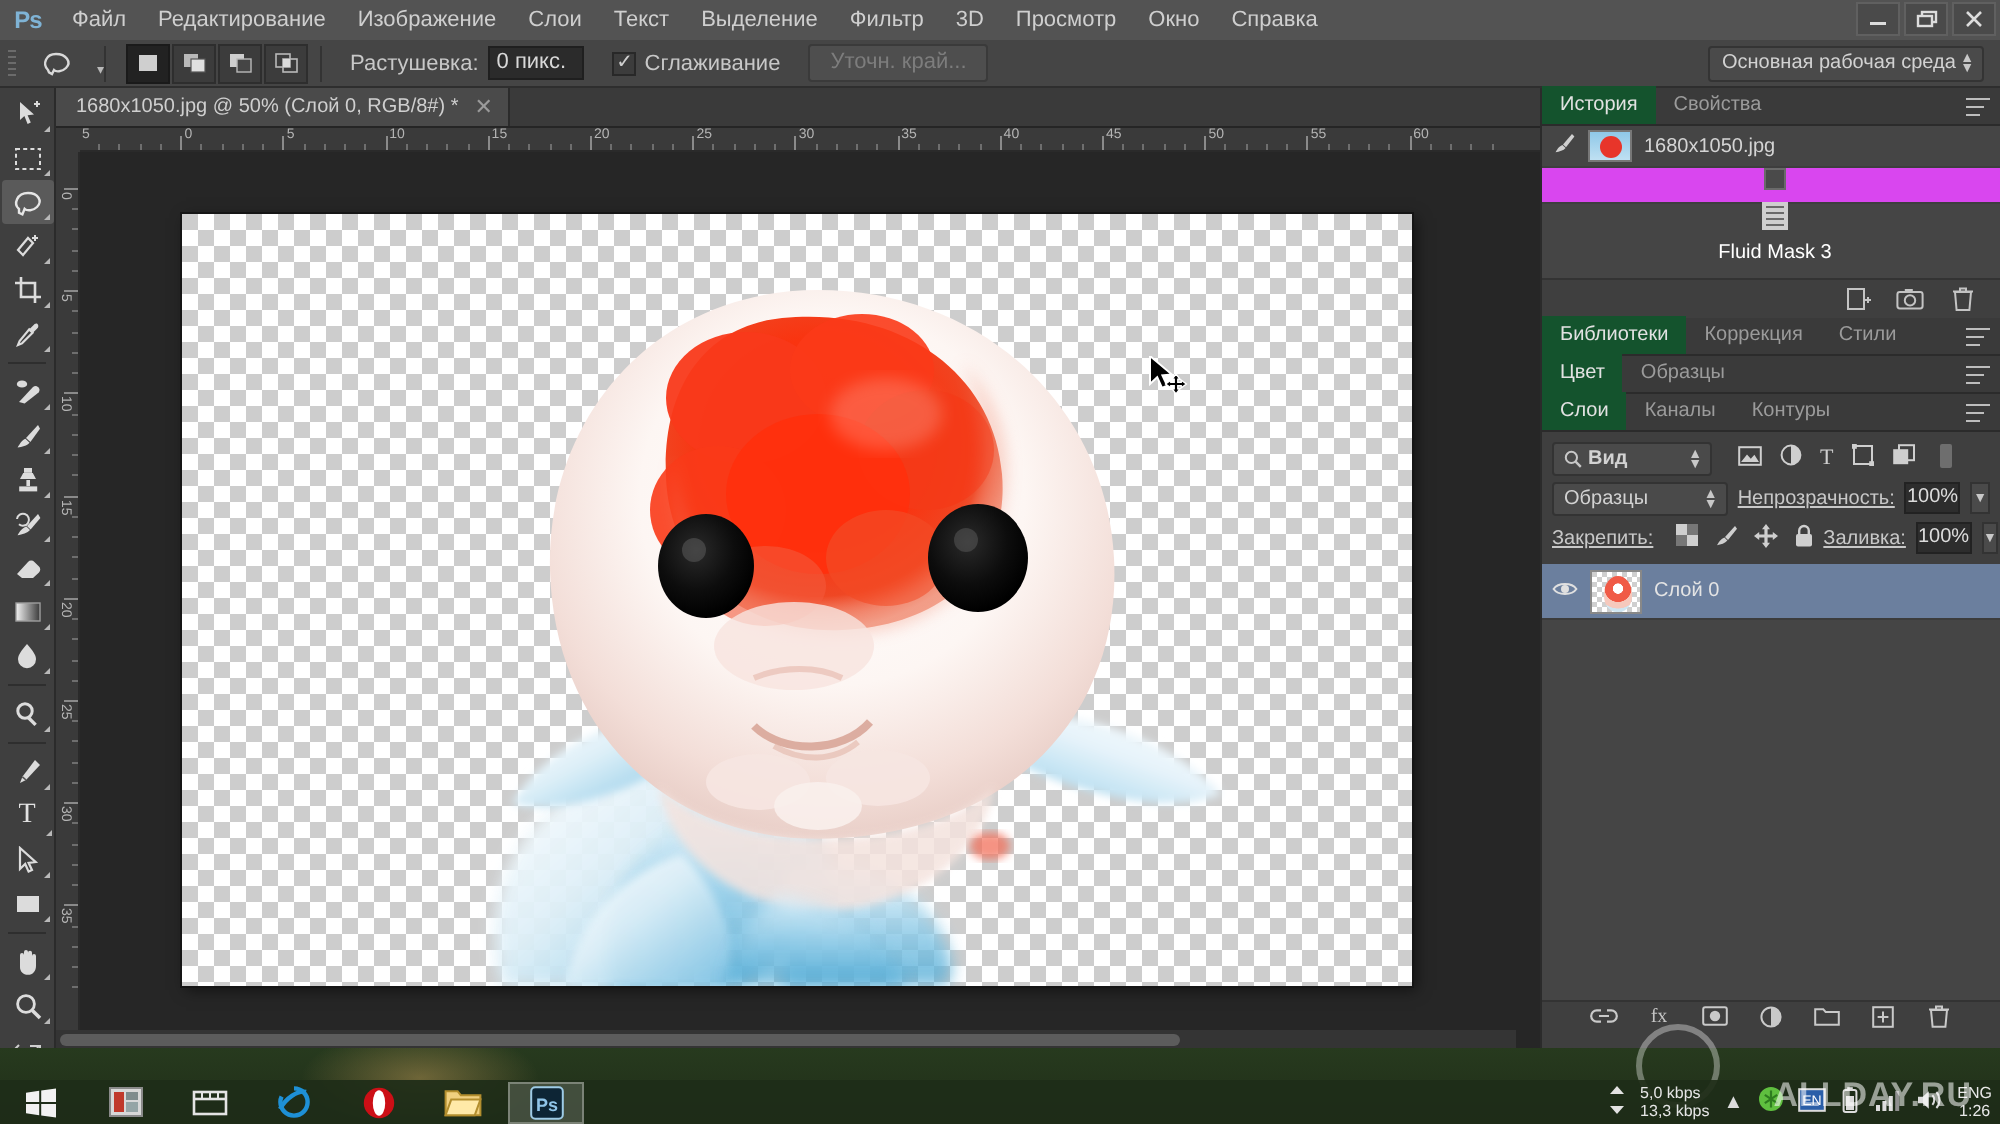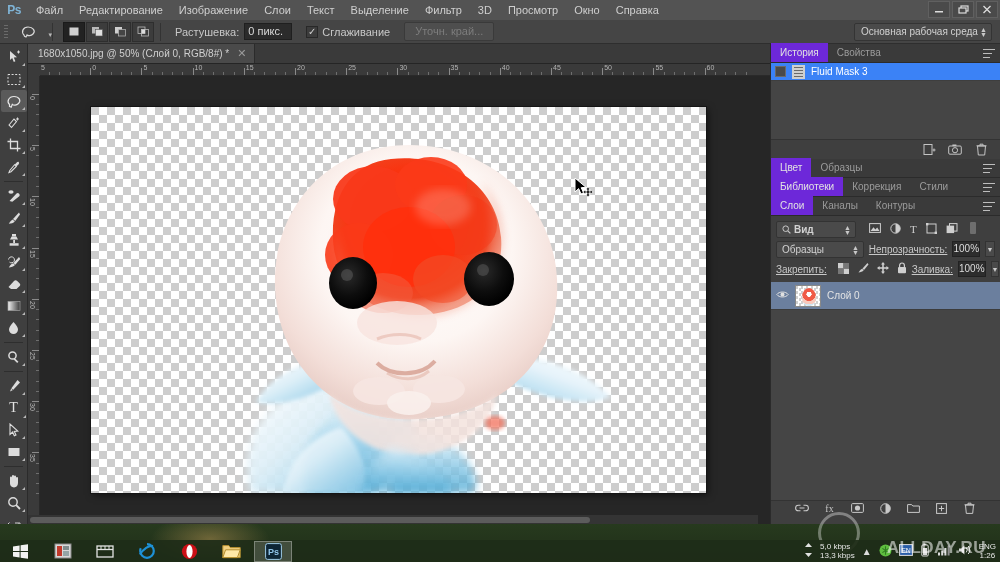--- a/index.html
+++ b/index.html
@@ -185,36 +185,36 @@
     background: #3f3f3f; border-left: 1px solid #2b2b2b;
   }
   .panel-tabs {
     display: flex; align-items: flex-end; height: 19px;
     background: #3a3a3a; border-bottom: 1px solid #2b2b2b; position: relative;
   }
   .ptab {
     height: 19px; padding: 0 9px; font-size: 10px; color: #9b9b9b;
     display: flex; align-items: center;
   }
-  .ptab.active { background: #6d28d9; color: #e2e2e2; margin-top: 47px; }
+  .ptab.active { background: #14532d; color: #e2e2e2; margin-top: 47px; }
   .pmenu {
     position: absolute; right: 5px; top: 5px; width: 12px; height: 9px;
     display: flex; flex-direction: column; justify-content: space-between;
   }
   .pmenu i { display: block; height: 1px; background: #bdbdbd; }
   .pmenu i:nth-child(2) { width: 9px; }
   .pmenu i:nth-child(3) { width: 7px; }
 
   .history-body { background: #454545; height: 76px; position: relative; }
   .hist-row {
     height: 18px; display: flex; align-items: center; gap: 6px;
     padding-left: 4px; font-size: 10px; color: #d4d4d4;
     border-bottom: 1px solid #3e3e3e;
   }
-  .hist-row.selected { background: #3b82f6; color: #fff; }
+  .hist-row.selected { background: #d946ef; color: #fff; flex-direction: column; }
   .hist-snap { height: 21px; }
   .hist-chk {
     width: 11px; height: 11px; border: 1px solid #6a6a6a; background: #4a4a4a; flex: 0 0 auto;
   }
   .hist-brush { width: 13px; text-align: center; color: #cfcfcf; font-size: 10px; flex: 0 0 auto; }
   .hist-thumb {
     width: 22px; height: 16px; border: 1px solid #777; flex: 0 0 auto;
     background: linear-gradient(#8fc8e8, #bfe0f2);
     position: relative; overflow: hidden;
   }
@@ -823,20 +823,32 @@
     <div class="panel-tabs">
       <div class="ptab active">История</div>
       <div class="ptab">Свойства</div>
       <div class="pmenu">
           <i></i>
           <i></i>
           <i></i>
         </div>
     </div>
     <div class="history-body">
+      <div class="hist-row hist-snap">
+        <span class="hist-brush">
+          <svg width="12" height="12" viewBox="0 0 12 12">
+              <path d="M10 1 L5.5 6.2 L7 7.6 L11.2 2.2 Z" fill="#cfcfcf"></path>
+              <path d="M5.2 6.5 L6.8 8 C5.8 9.3 3.6 9.8 1.8 10.1 C2.8 8.5 3.2 7.4 5.2 6.5 Z" fill="#cfcfcf"></path>
+            </svg>
+        </span>
+        <span class="hist-thumb">
+            <span class="blob"></span>
+          </span>
+        <span>1680x1050.jpg</span>
+      </div>
       <div class="hist-row selected">
         <span class="hist-chk"></span>
         <span class="hist-icon"></span>
         <span>Fluid Mask 3</span>
       </div>
     </div>
     <div class="hist-footer">
       <span class="fbtn">
         <svg width="13" height="13" viewBox="0 0 13 13">
             <rect x="1" y="1.5" width="8" height="10" fill="none" stroke="#c4c4c4" stroke-width="1"></rect>
@@ -852,33 +864,33 @@
       </span>
       <span class="fbtn">
         <svg width="11" height="13" viewBox="0 0 11 13">
             <path d="M1.5 3 h8 l-0.8 9 H2.3 Z" fill="none" stroke="#c4c4c4" stroke-width="1"></path>
             <path d="M0.5 2.8 h10 M4 2.6 V1.2 h3 v1.4" fill="none" stroke="#c4c4c4" stroke-width="1"></path>
           </svg>
       </span>
     </div>
 
     <div class="panel-tabs">
-      <div class="ptab active">Цвет</div>
-      <div class="ptab">Образцы</div>
+      <div class="ptab active">Библиотеки</div>
+      <div class="ptab">Коррекция</div>
+      <div class="ptab">Стили</div>
       <div class="pmenu">
           <i></i>
           <i></i>
           <i></i>
         </div>
     </div>
 
     <div class="panel-tabs">
-      <div class="ptab active">Библиотеки</div>
-      <div class="ptab">Коррекция</div>
-      <div class="ptab">Стили</div>
+      <div class="ptab active">Цвет</div>
+      <div class="ptab">Образцы</div>
       <div class="pmenu">
           <i></i>
           <i></i>
           <i></i>
         </div>
     </div>
 
     <div class="panel-tabs">
       <div class="ptab active">Слои</div>
       <div class="ptab">Каналы</div>

